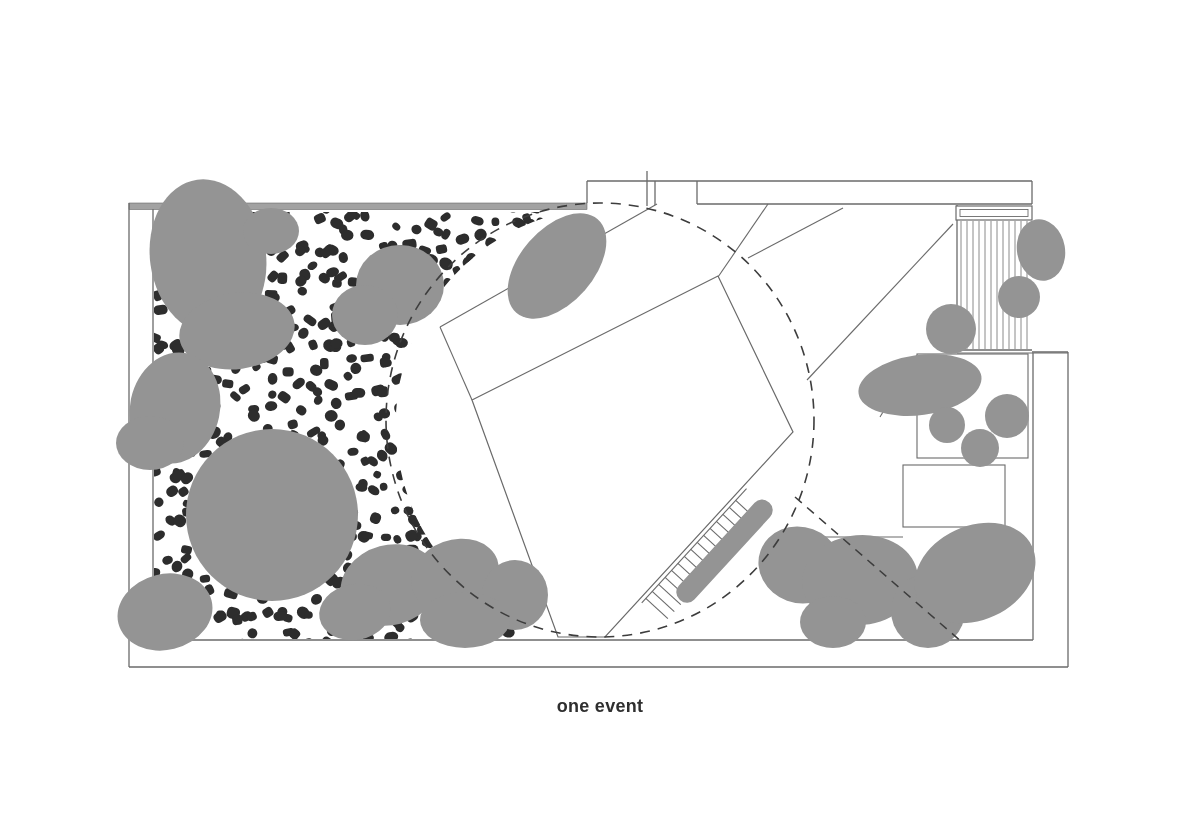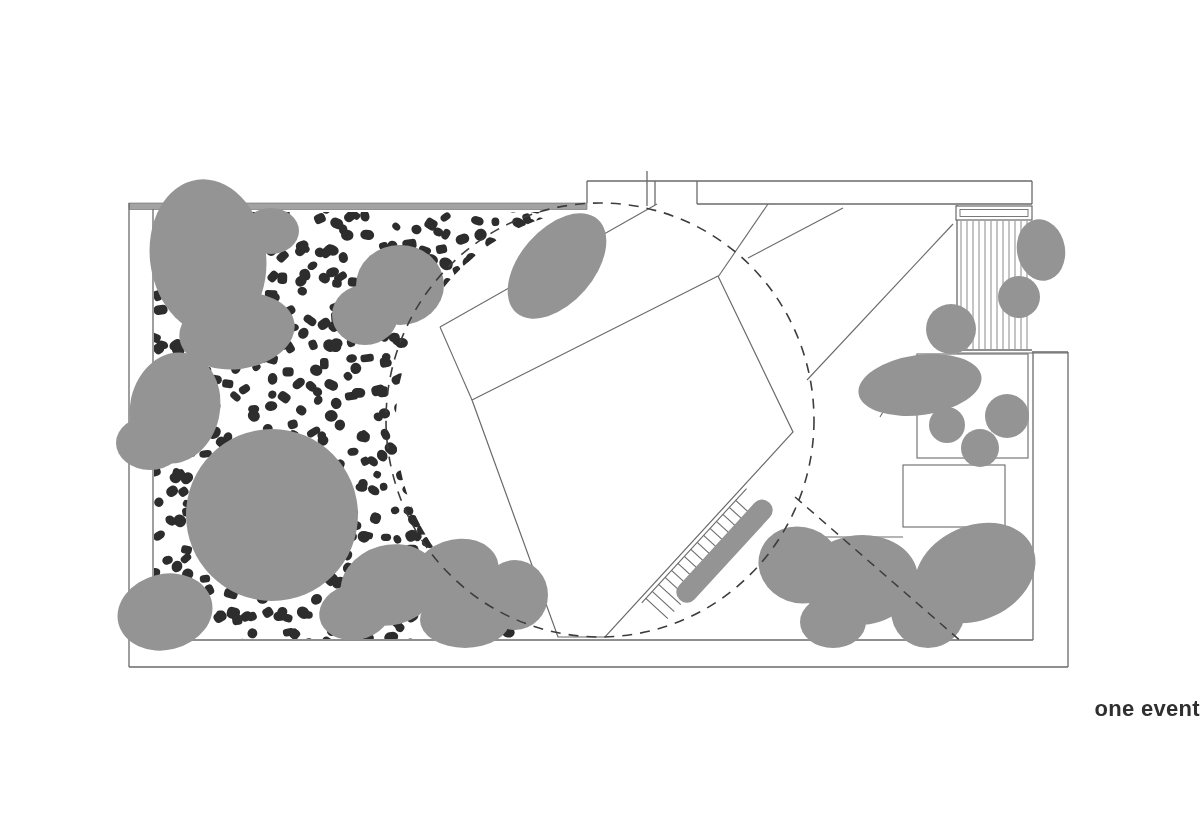--- a/index.html
+++ b/index.html
@@ -1,20 +1,20 @@
 <!DOCTYPE html>
 <html><head>
 <meta charset="utf-8">
 <style>
   html,body{margin:0;padding:0;background:#ffffff;}
   .stage{position:relative;width:1200px;height:813px;background:#ffffff;overflow:hidden;
          font-family:"Liberation Sans", sans-serif;}
   .stage svg{position:absolute;left:0;top:0;}
-  .caption{position:absolute;left:0;top:696px;width:100%;text-align:right;
-           font-weight:700;font-size:22px;letter-spacing:.3px;color:#2f2f2f;}
+  .caption{position:absolute;left:0;top:696px;width:100%;text-align:center;
+           font-weight:700;font-size:18px;letter-spacing:.3px;color:#2f2f2f;}
 </style>
 </head>
 <body>
 
 <div class="stage">
   <svg id="plan-svg" width="1200" height="813" viewBox="0 0 1200 813">
       <defs>
         <clipPath id="gravelClip">
           <path d="M154,212 L566,212 A214,217 0 0 0 517,620 L517,639 L154,639 Z"></path>
         </clipPath>

